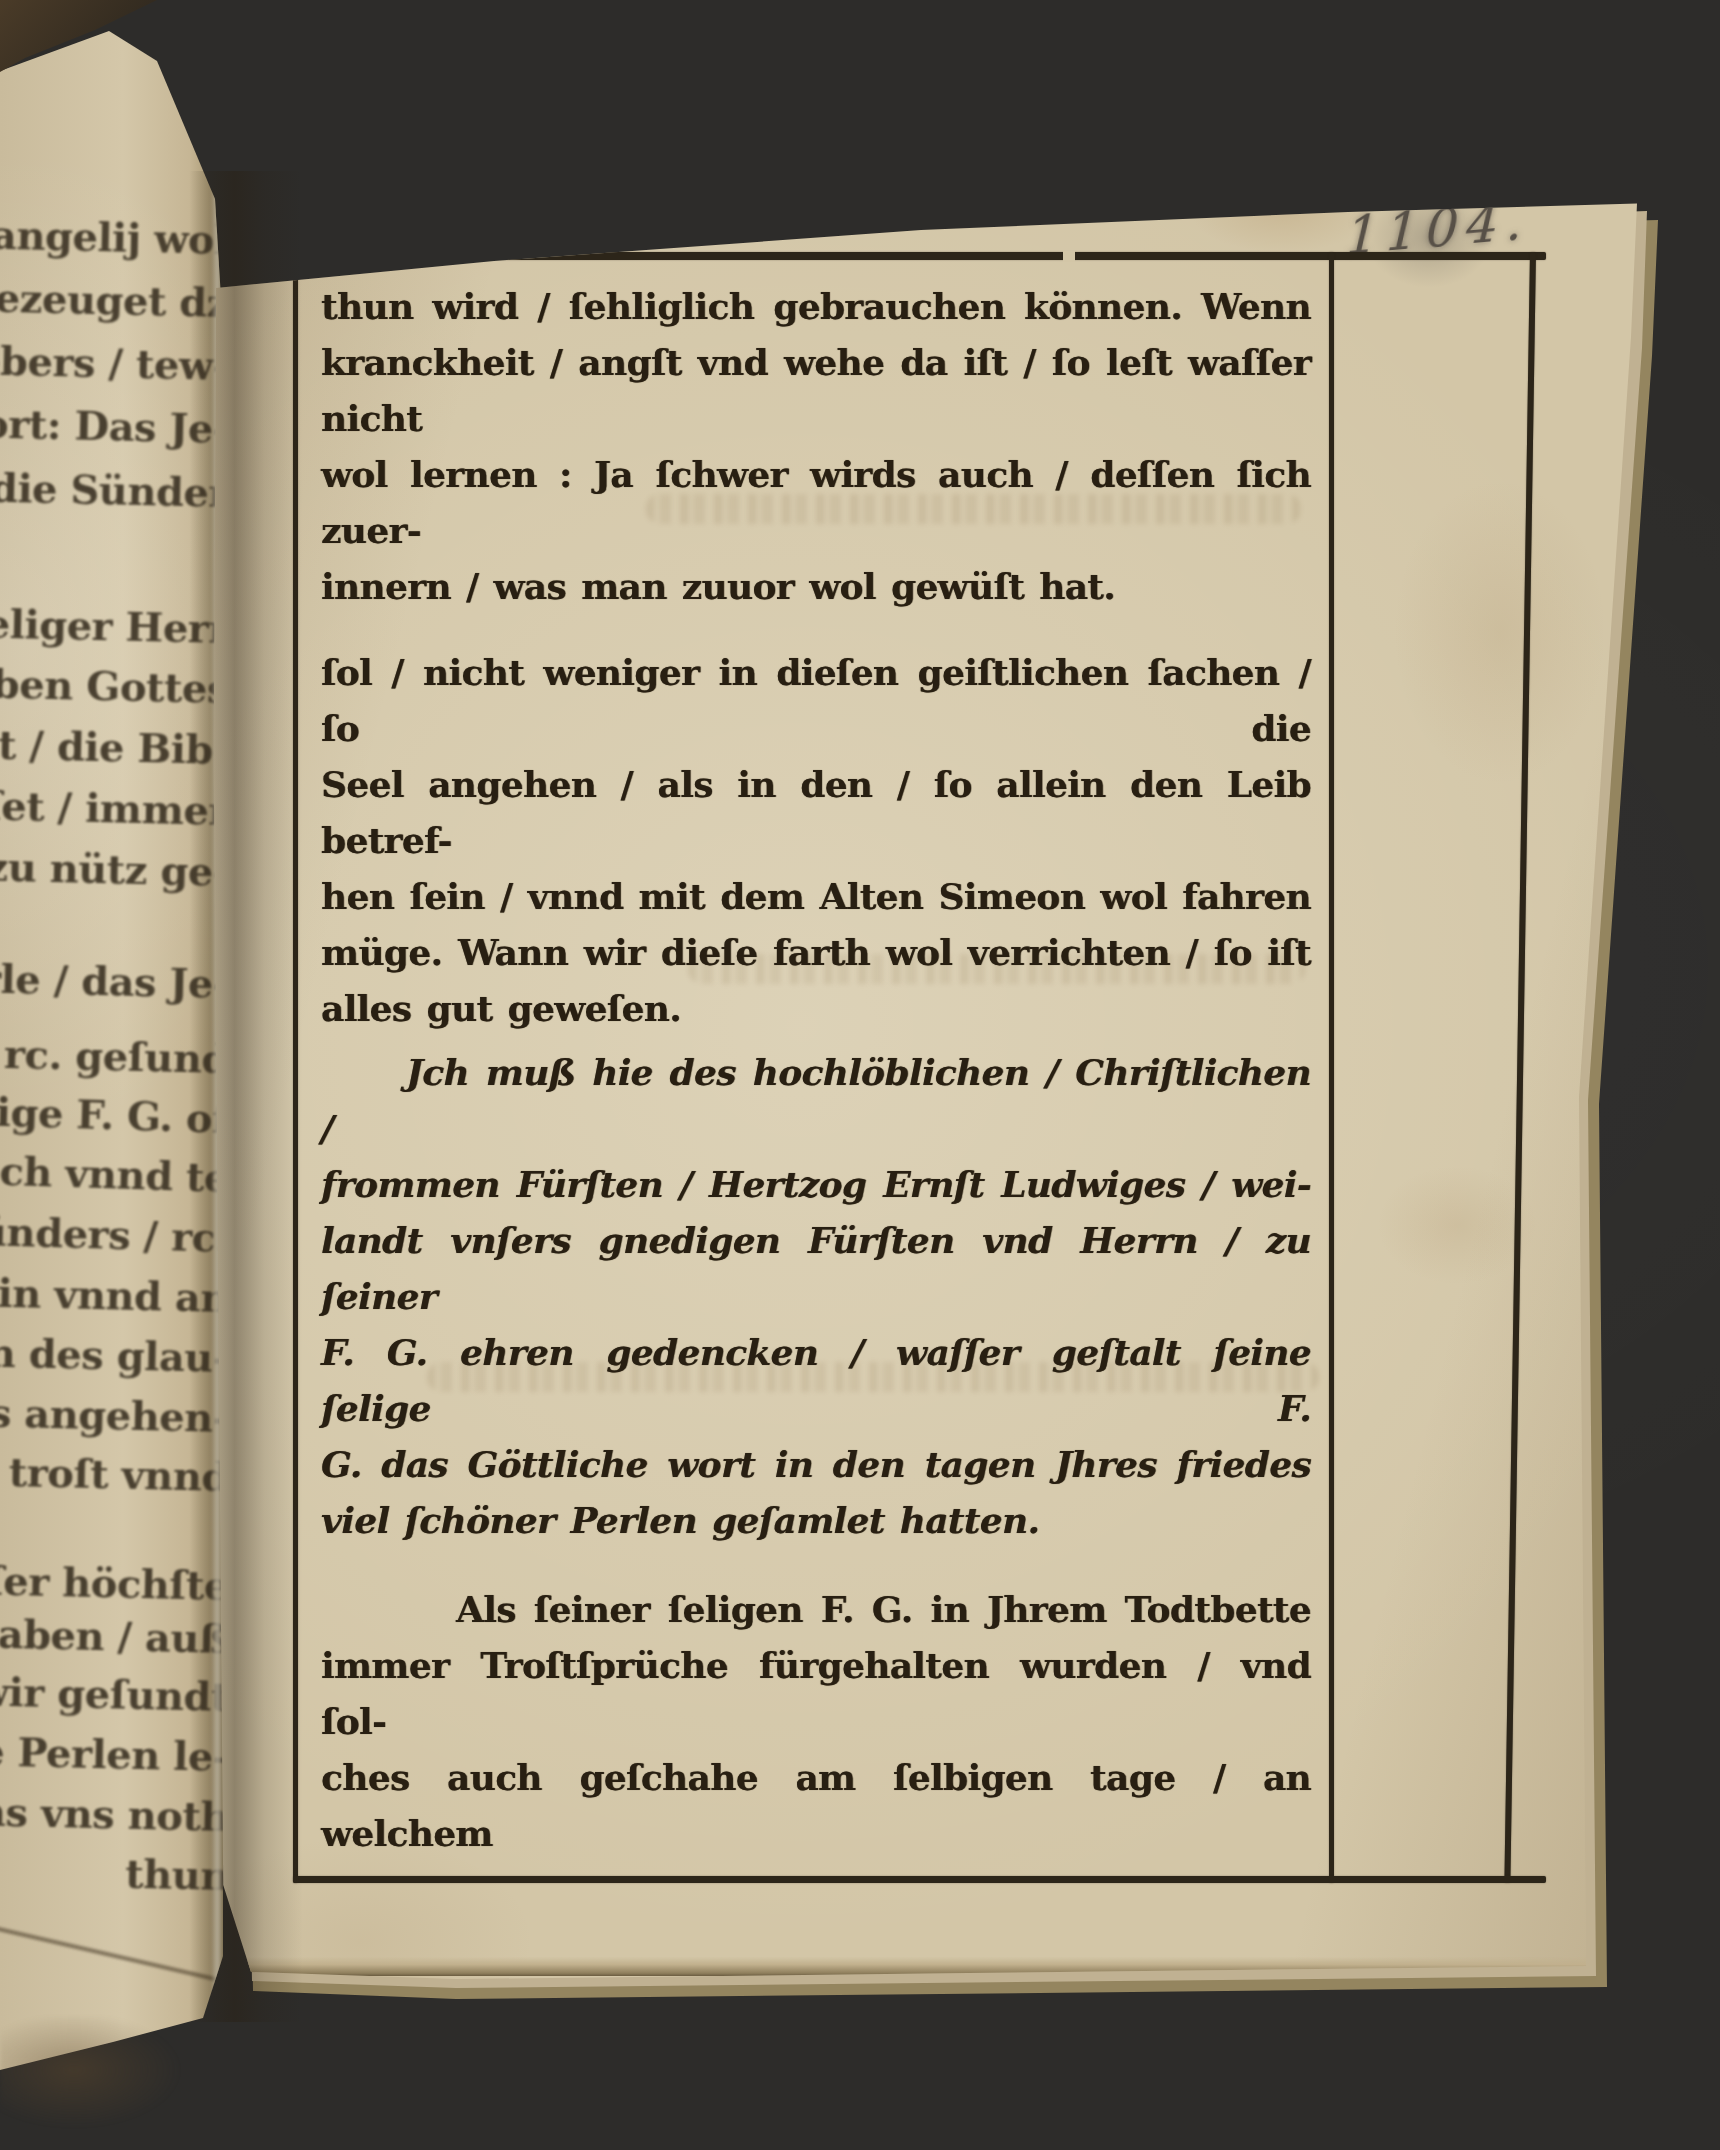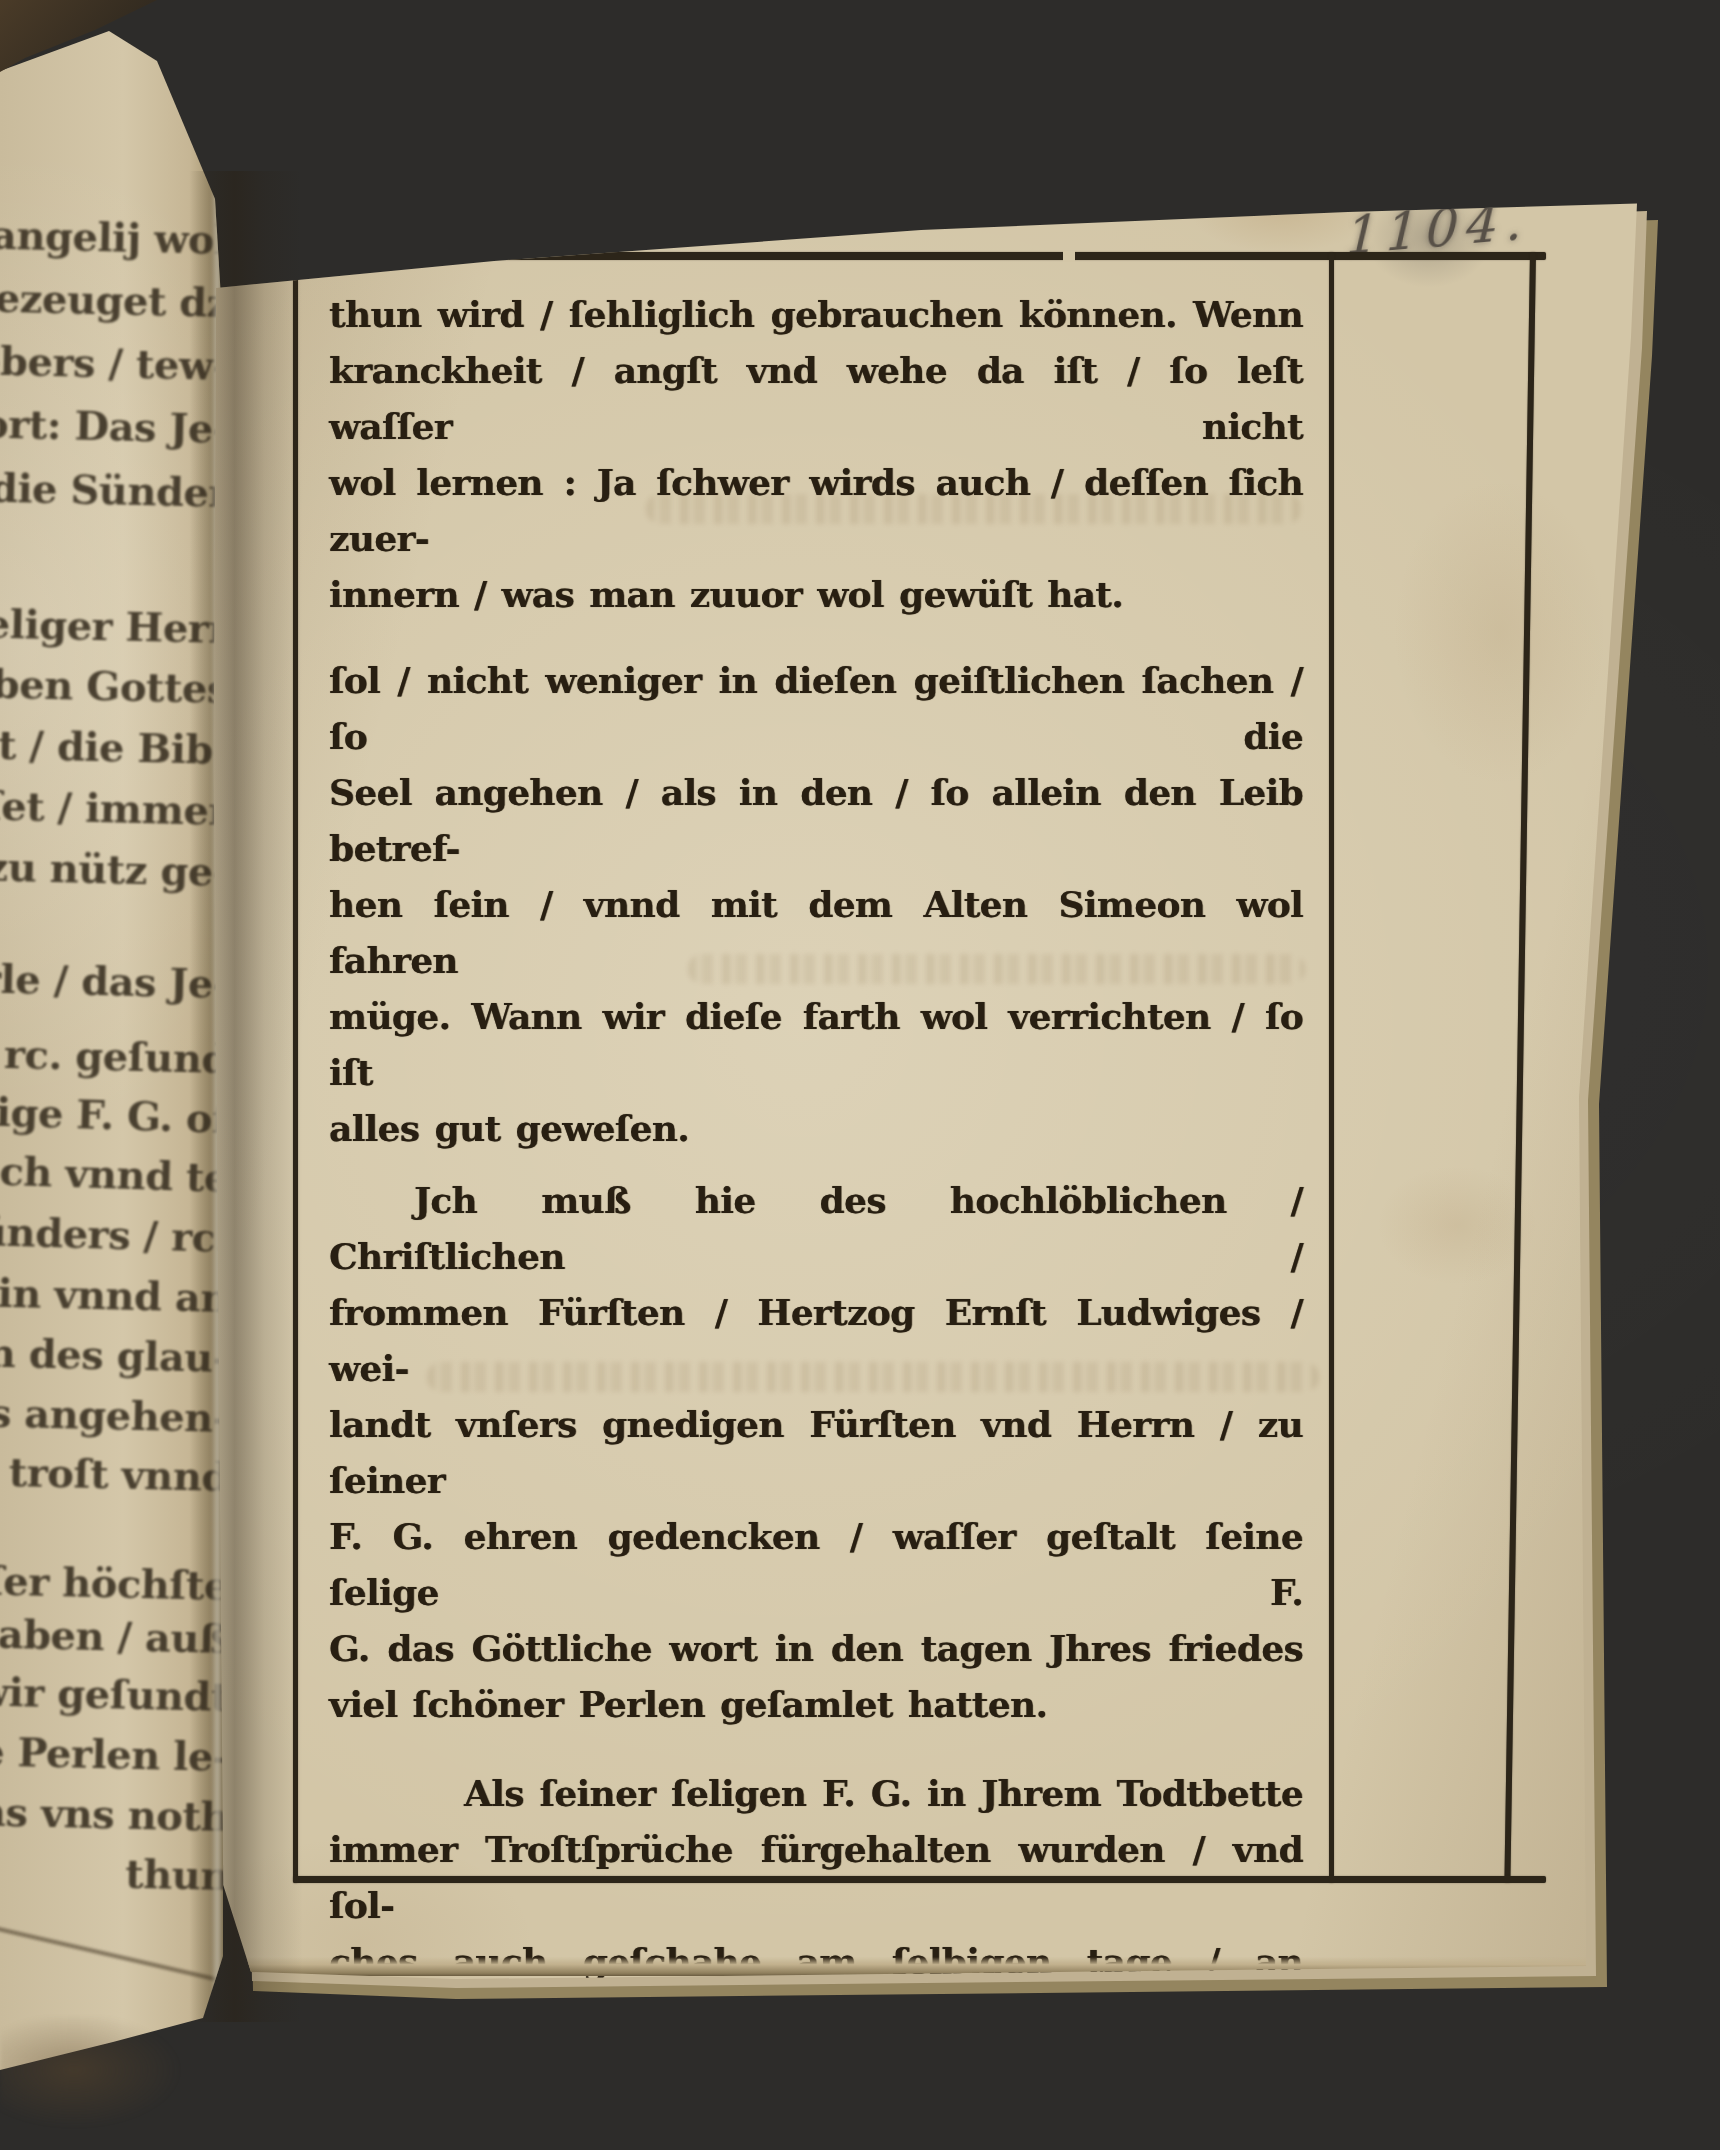--- a/index.html
+++ b/index.html
@@ -94,22 +94,22 @@
     text-shadow:0 0 6.6px rgba(70,64,58,.55);
   }
 
   
   .text-block{
     position:absolute;left:104px;top:75px;width:1006px;
     font-size:36px;line-height:56px;font-weight:700;letter-spacing:-0.7px;word-spacing:3.3px;
     color:#281f12;
     text-shadow:0 0 0.9px rgba(35,25,10,.55), 0.7px 0.4px 0 rgba(35,25,10,.32);
   }
-  .para{margin:16px;}
-  .m-p2{margin-top:30px;} .m-p3{margin-top:2.8px;} .m-p4{margin-top:33px;}
+  .para{margin:8px;}
+  .m-p2{margin-top:30px;} .m-p3{margin-top:2.8px;font-style:italic;} .m-p4{margin-top:33px;}
   .tl{text-align:justify;text-align-last:justify;}
   .tl.last{text-align:justify;text-align-last:left;}
   .ind-200{text-indent:95px;} .ind-180{text-indent:85px;} .ind-285{text-indent:135px;}
 
   
   .ghost{
     position:absolute;height:30px;border-radius:14.2px;opacity:.65;filter:blur(2.8px);
     background:repeating-linear-gradient(90deg, rgba(125,100,62,.22) 0 7.6px, rgba(125,100,62,.03) 7.6px 14.2px, rgba(125,100,62,.17) 14.2px 25px, rgba(0,0,0,0) 25px 34px);
   }
   .g1{left:437px;top:299px;width:655px;}

